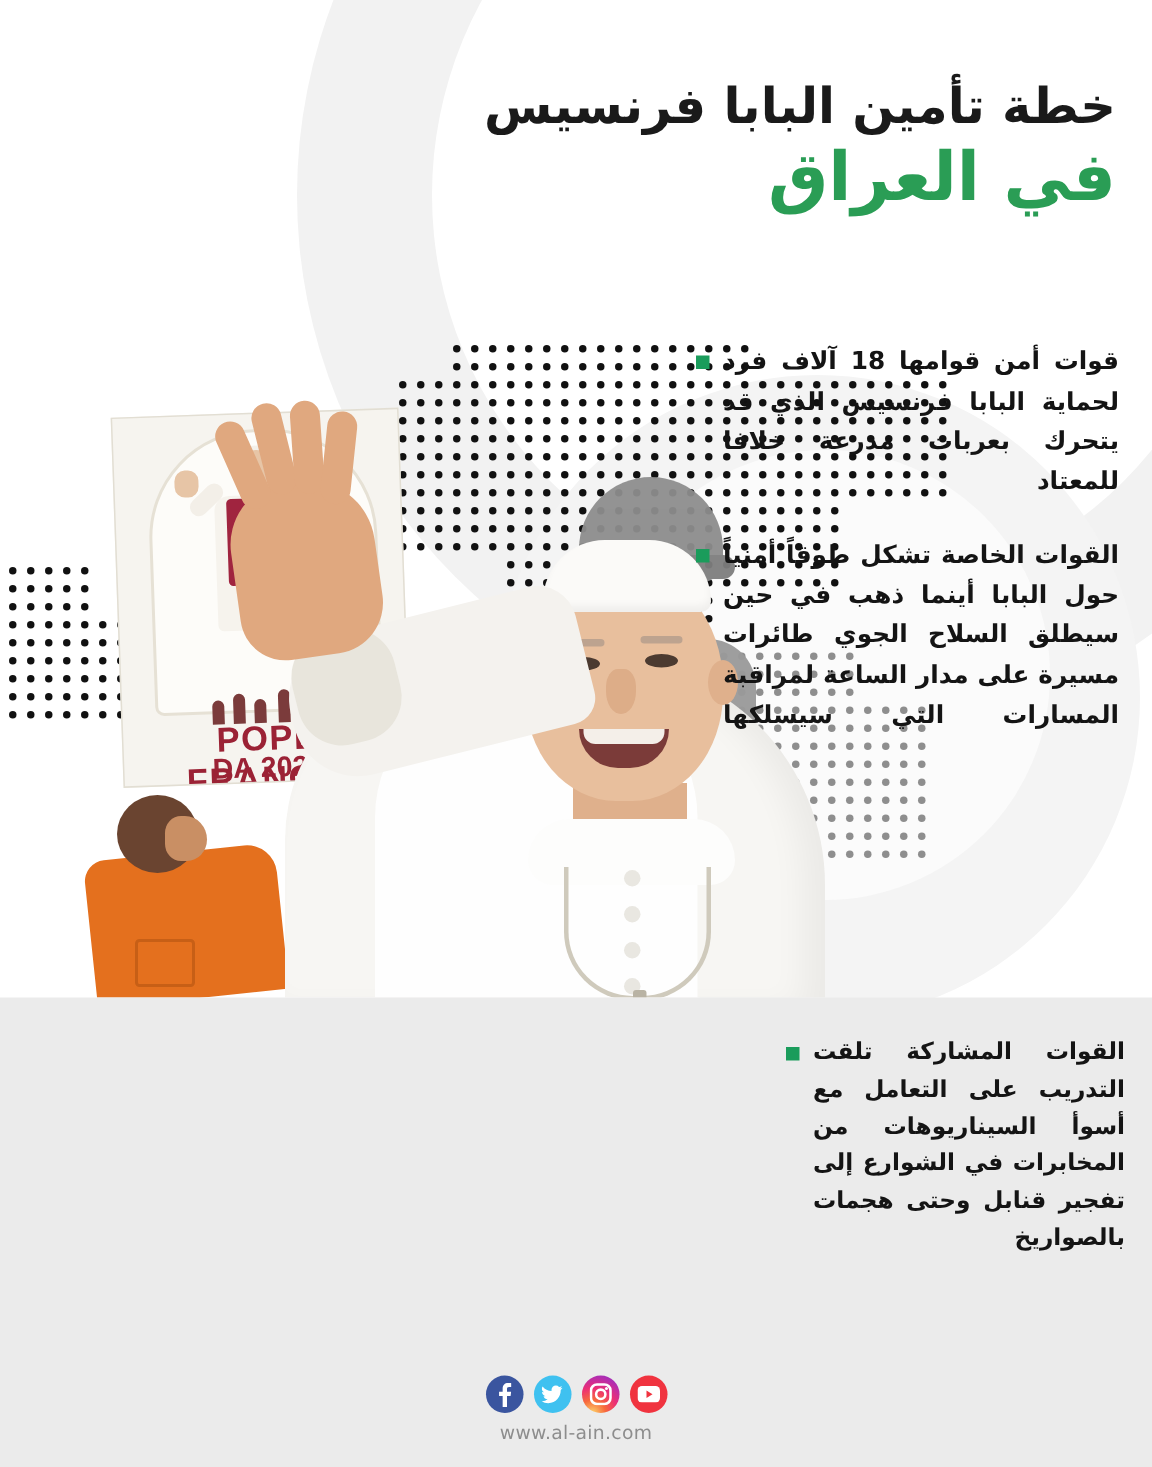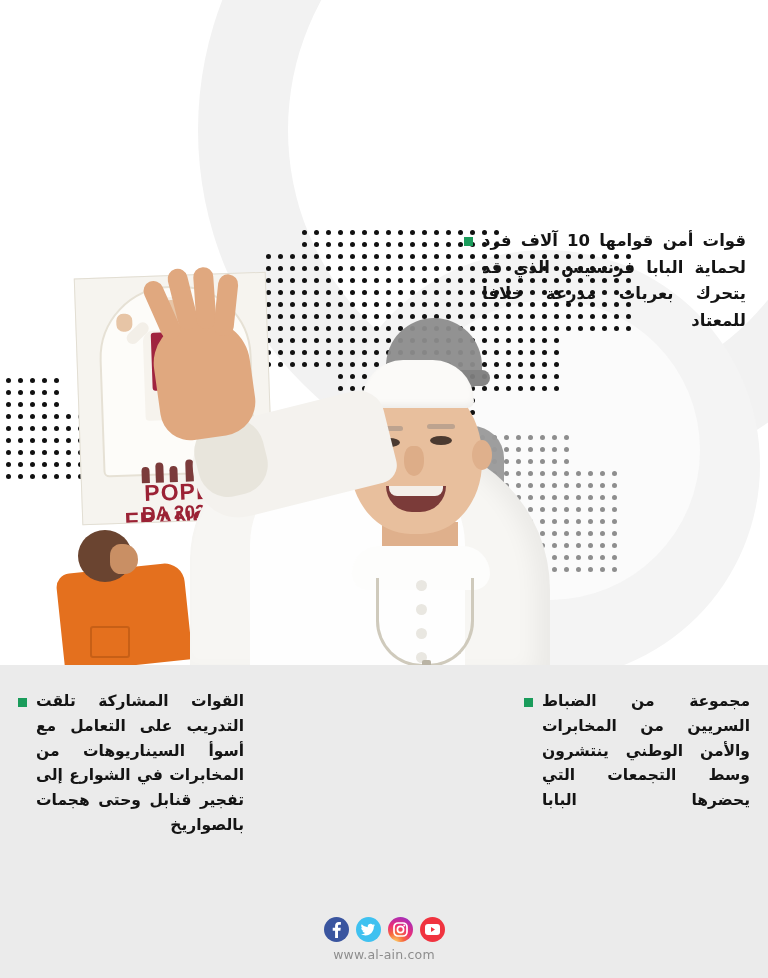--- a/index.html
+++ b/index.html
@@ -209,20 +209,24 @@
 <div class="page">
 
   <div class="bg-swoosh"></div>
   <div class="bg-swoosh-inner"></div>
   <div class="bg-blob"></div>
   <div class="bg-blob2"></div>
 
   <div class="header">
 
 
+    <div class="title-wrap">
+      <div class="title-l1">خطة تأمين البابا فرنسيس</div>
+      <div class="title-l2">في العراق</div>
+    </div>
   </div>
 
   <div class="hero">
 
     <div class="halftone" id="ht-top" style="left: 230px; top: 30px;">
         <span style="left: 72px; top: 0px;"></span>
         <span style="left: 84px; top: 0px;"></span>
         <span style="left: 96px; top: 0px;"></span>
         <span style="left: 108px; top: 0px;"></span>
         <span style="left: 120px; top: 0px;"></span>
@@ -896,32 +900,30 @@
         <div class="pope-finger" style="left:28px;top:-54px;transform:rotate(-6deg)"></div>
         <div class="pope-finger" style="left:50px;top:-52px;transform:rotate(4deg)"></div>
         <div class="pope-finger" style="left:70px;top:-42px;transform:rotate(14deg)"></div>
       </div>
     </div>
   </div>
 
   <div class="right-col">
     <div class="bullet">
       <span class="bullet-dot"></span>
-      <span class="bullet-text">قوات أمن قوامها 10 آلاف فرد لحماية البابا فرنسيس الذي قد يتحرك بعربات مدرعة خلافا للمعتاد</span>
+      <span class="bullet-text">قوات أمن قوامها 18 آلاف فرد لحماية البابا فرنسيس الذي قد يتحرك بعربات مدرعة خلافا للمعتاد</span>
+    </div>
+    <div class="bullet">
+      <span class="bullet-dot"></span>
+      <span class="bullet-text">القوات الخاصة تشكل طوقاً أمنياً حول البابا أينما ذهب في حين سيطلق السلاح الجوي طائرات مسيرة على مدار الساعة لمراقبة المسارات التي سيسلكها</span>
     </div>
   </div>
 
   <div class="bottom">
     <div class="cols">
-      <div class="col">
-        <div class="bullet">
-          <span class="bullet-dot"></span>
-          <span class="bullet-text">مجموعة من الضباط السريين من المخابرات والأمن الوطني ينتشرون وسط التجمعات التي يحضرها البابا</span>
-        </div>
-      </div>
       <div class="col">
         <div class="bullet">
           <span class="bullet-dot"></span>
           <span class="bullet-text">القوات المشاركة تلقت التدريب على التعامل مع أسوأ السيناريوهات من المخابرات في الشوارع إلى تفجير قنابل وحتى هجمات بالصواريخ</span>
         </div>
       </div>
     </div>
 
     <div class="footer">
       <div class="social">

